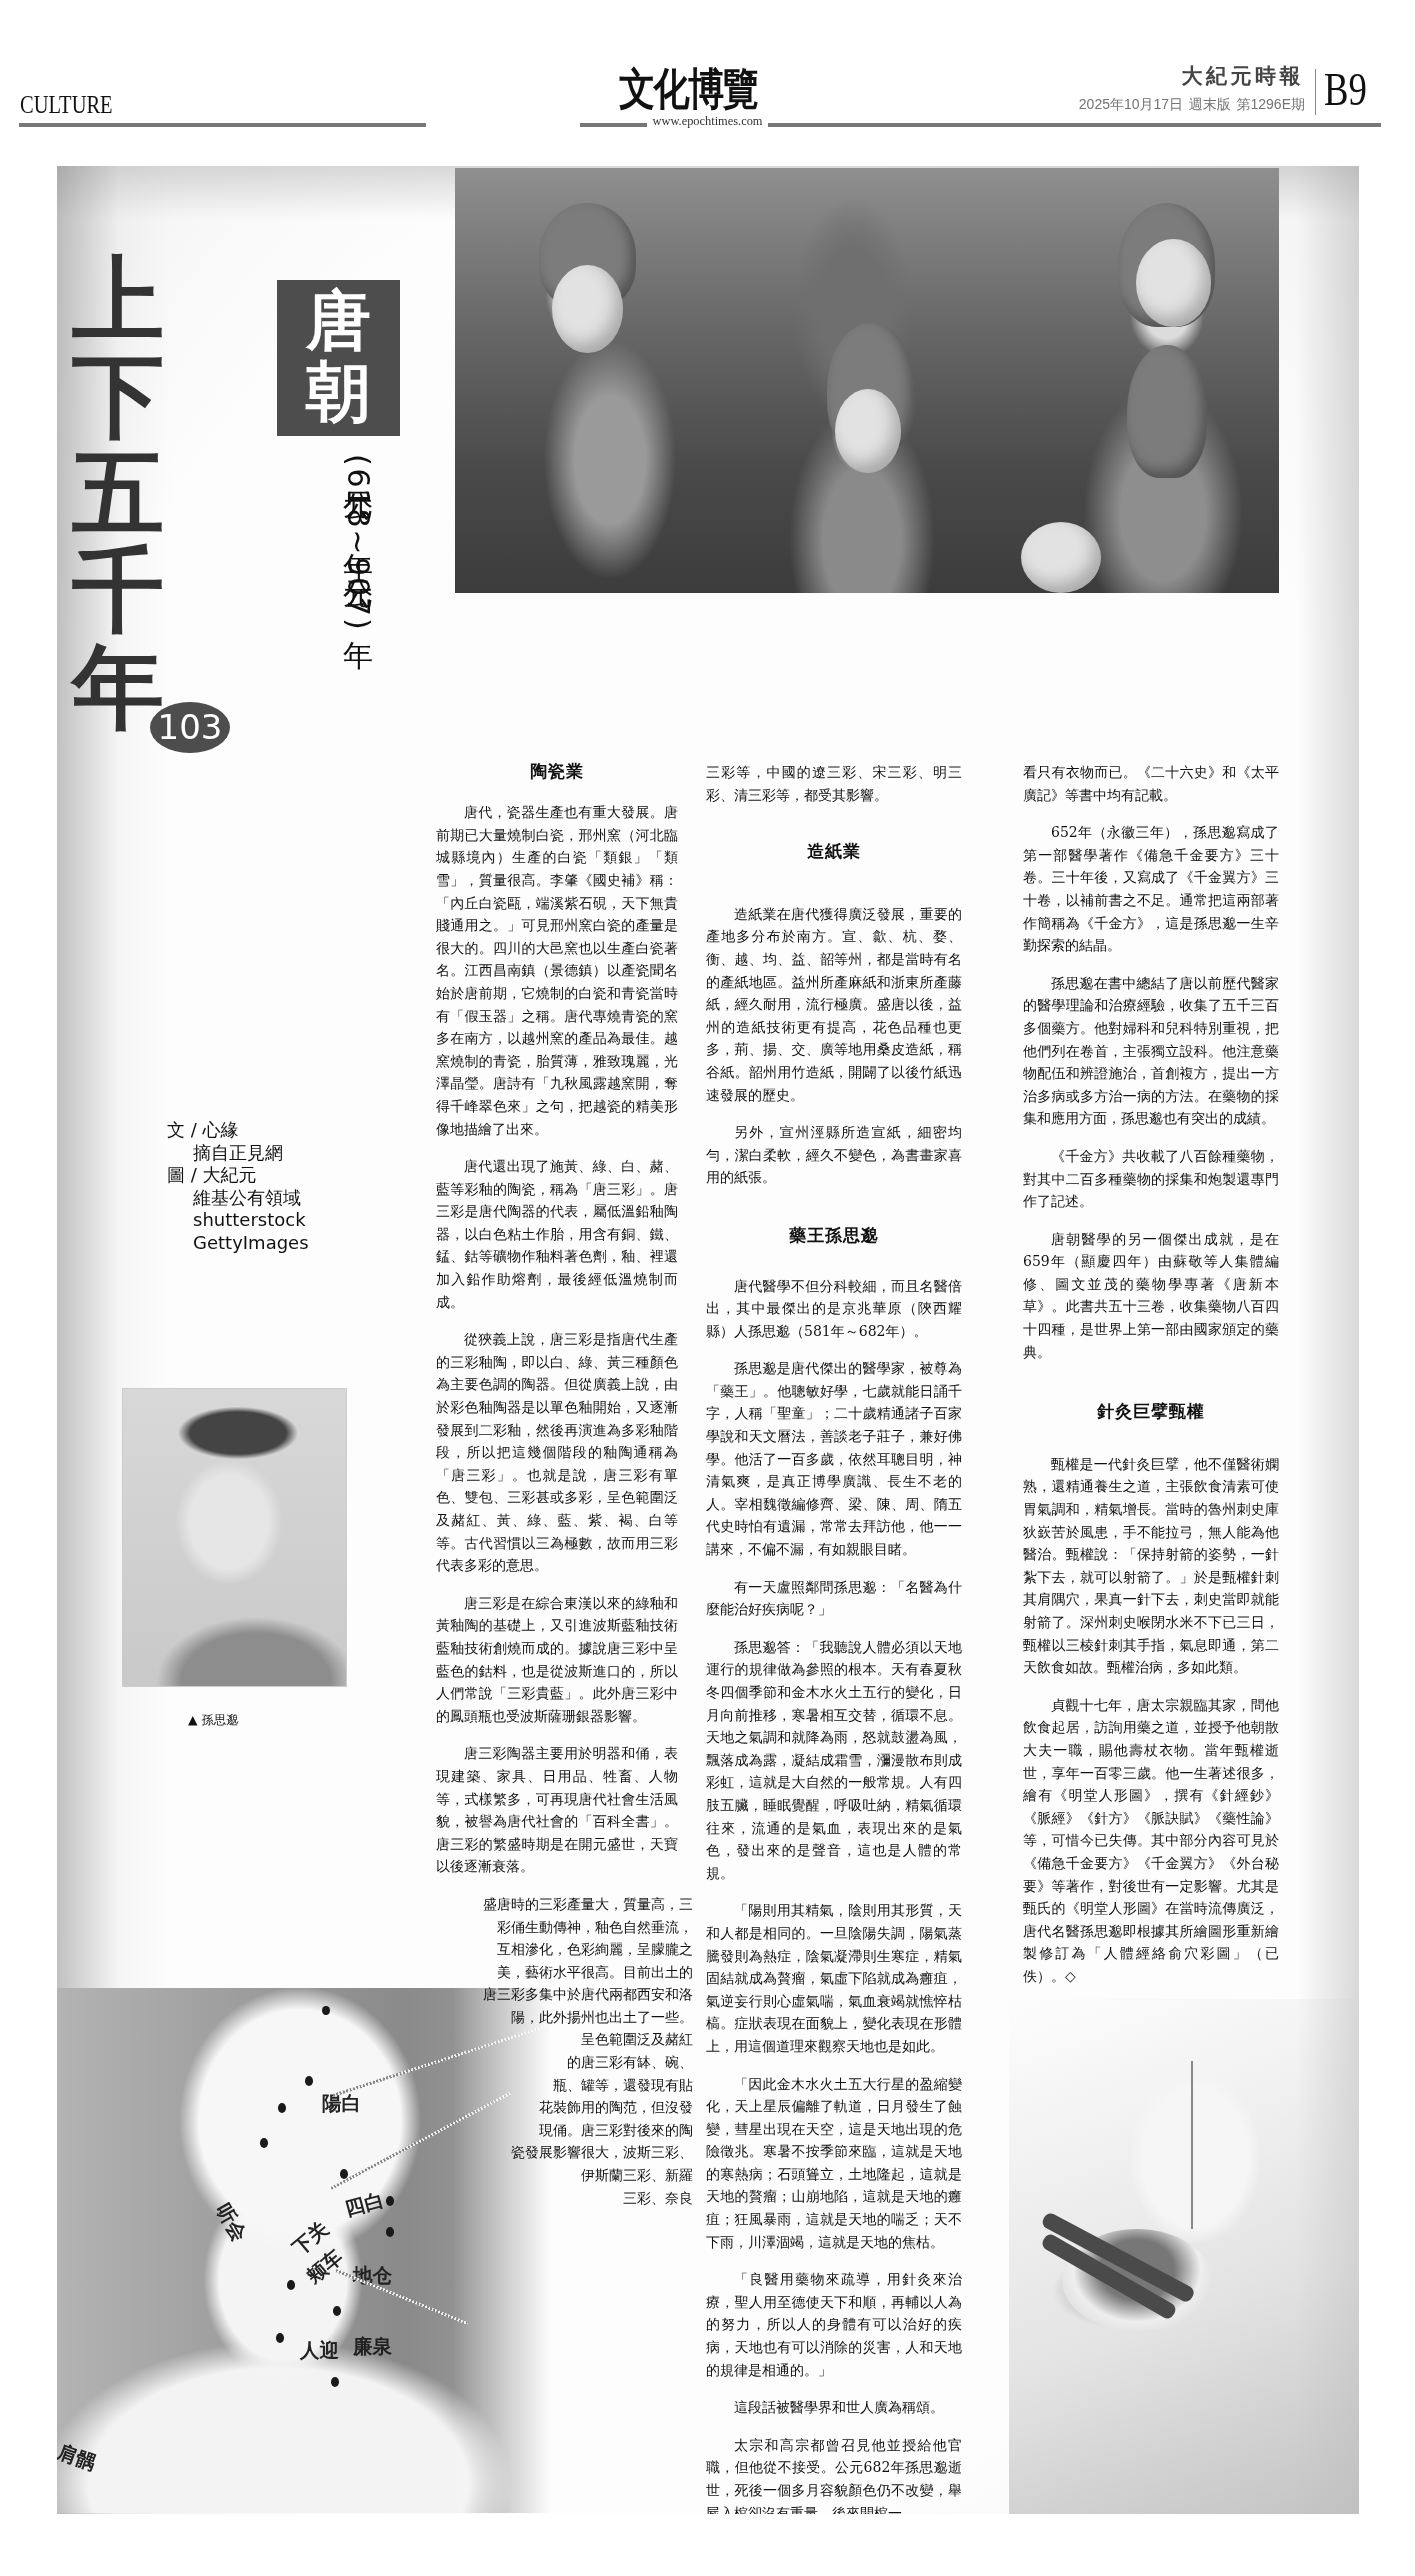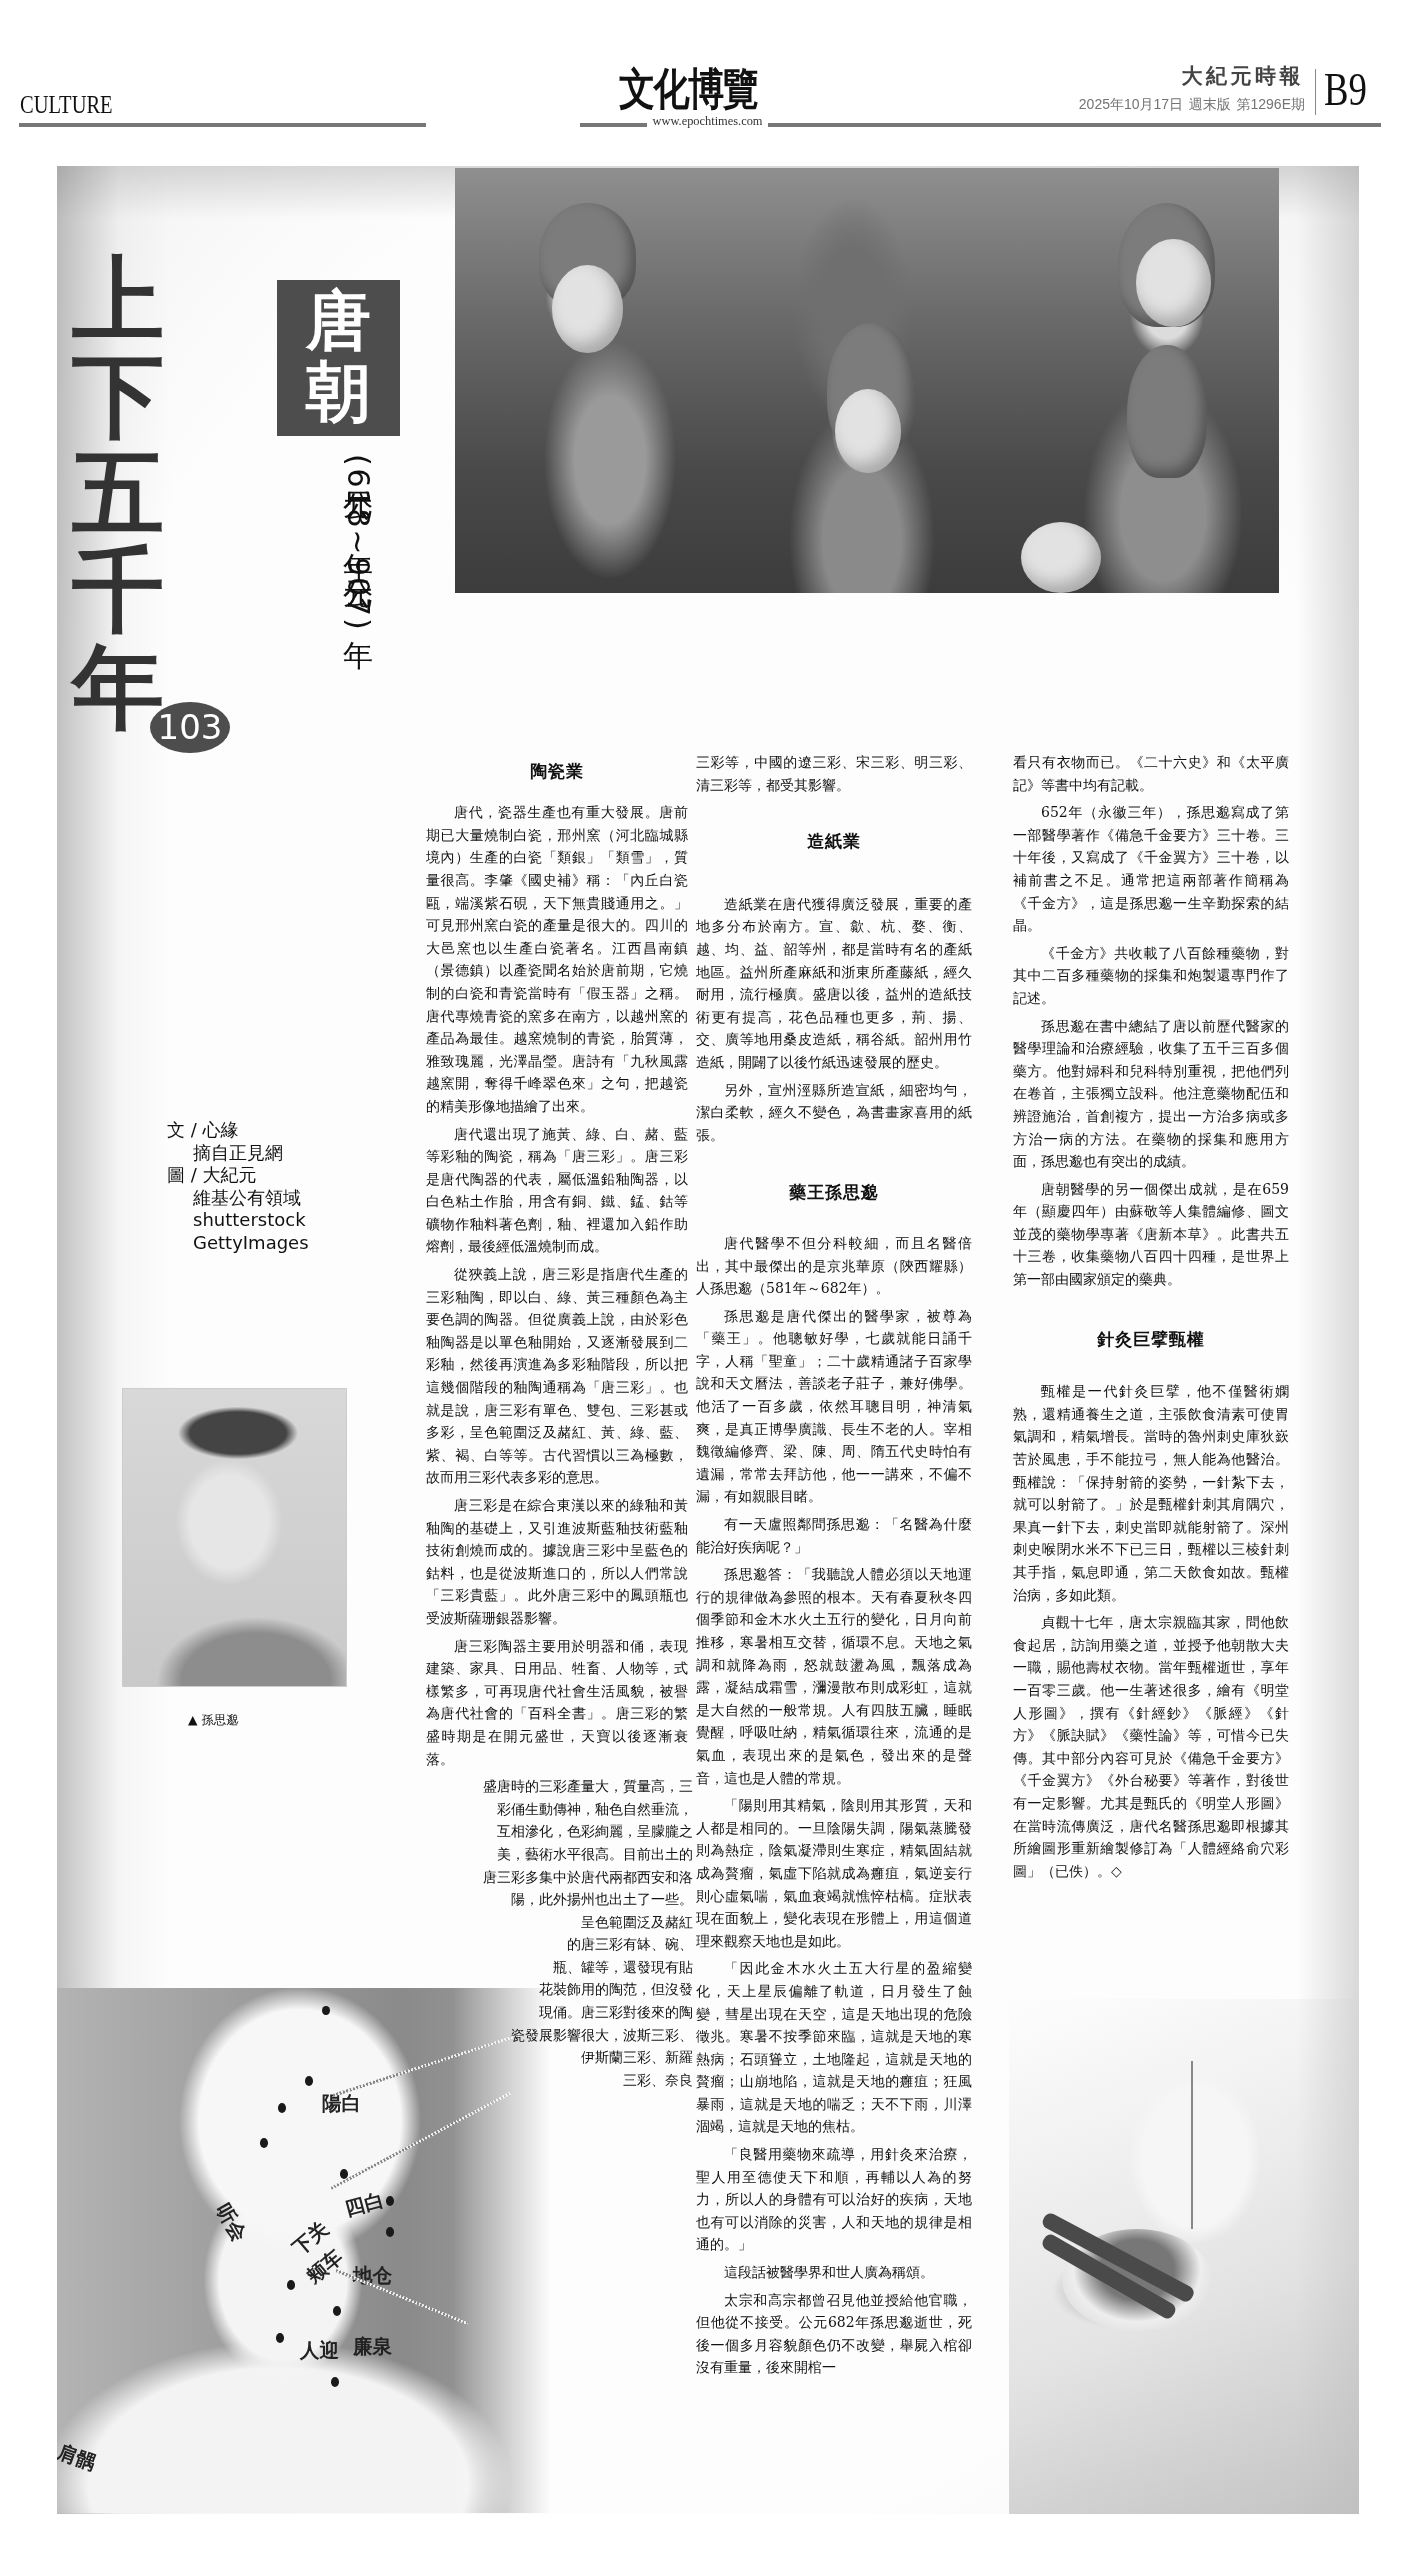--- a/index.html
+++ b/index.html
@@ -96,21 +96,21 @@
       linear-gradient(160deg, rgba(255,255,255,0) 0%, rgba(210,210,210,0.6) 60%, rgba(190,190,190,0.9) 100%); }
   .herbs .bowl { position:absolute; left:53px; top:230px; width:150px; height:102px; border-radius:50%;
     background:radial-gradient(ellipse at 50% 40%, #777 35%, #eee 60%, #cfcfcf 100%); }
   .herbs .stick { position:absolute; left:35px; top:211px; width:168px; height:16px; background:#4a4a4a; border-radius:7px; transform:rotate(28deg); transform-origin:left center; }
   .herbs .stick2 { top:232px; left:35px; width:150px; transform:rotate(30deg); }
   .herbs .string { position:absolute; left:182px; top:62px; width:1.8px; height:168px; background:#888; }
 
   
   .col { position:absolute; font-family:"DejaVu Serif","Liberation Serif",serif; font-size:14px;
     line-height:22.6px; color:#111; text-align:justify; }
-  .col p { margin:5px; text-indent:2em; }
+  .col p { margin:15px; text-indent:2em; }
   .col p.noind { text-indent:0; }
   .col h2 { margin:0; text-align:center; font-family:"DejaVu Sans",sans-serif; font-weight:bold;
     font-size:17px; letter-spacing:0.9px; color:#111; }
   .c1 { left:364px; top:594px; width:272px; }
   .c2 { left:634px; top:580px; width:286px; }
   .c3 { left:951px; top:580px; width:286px; }
   .c1 h2 { margin:0 0 18.6px; }
   .shape-lines .l { display:block; text-indent:0; text-align:right; }
 </style>
 </head>
@@ -240,22 +240,22 @@
     <p>「陽則用其精氣，陰則用其形質，天和人都是相同的。一旦陰陽失調，陽氣蒸騰發則為熱症，陰氣凝滯則生寒症，精氣固結就成為贅瘤，氣虛下陷就成為癰疽，氣逆妄行則心虛氣喘，氣血衰竭就憔悴枯槁。症狀表現在面貌上，變化表現在形體上，用這個道理來觀察天地也是如此。</p>
     <p>「因此金木水火土五大行星的盈縮變化，天上星辰偏離了軌道，日月發生了蝕變，彗星出現在天空，這是天地出現的危險徵兆。寒暑不按季節來臨，這就是天地的寒熱病；石頭聳立，土地隆起，這就是天地的贅瘤；山崩地陷，這就是天地的癰疽；狂風暴雨，這就是天地的喘乏；天不下雨，川澤涸竭，這就是天地的焦枯。</p>
     <p>「良醫用藥物來疏導，用針灸來治療，聖人用至德使天下和順，再輔以人為的努力，所以人的身體有可以治好的疾病，天地也有可以消除的災害，人和天地的規律是相通的。」</p>
     <p>這段話被醫學界和世人廣為稱頌。</p>
     <p>太宗和高宗都曾召見他並授給他官職，但他從不接受。公元682年孫思邈逝世，死後一個多月容貌顏色仍不改變，舉屍入棺卻沒有重量，後來開棺一</p>
   </div>
 
   <div class="col c3">
     <p class="noind">看只有衣物而已。《二十六史》和《太平廣記》等書中均有記載。</p>
     <p>652年（永徽三年），孫思邈寫成了第一部醫學著作《備急千金要方》三十卷。三十年後，又寫成了《千金翼方》三十卷，以補前書之不足。通常把這兩部著作簡稱為《千金方》，這是孫思邈一生辛勤探索的結晶。</p>
+    <p>孫思邈在書中總結了唐以前歷代醫家的醫學理論和治療經驗，收集了五千三百多個藥方。他對婦科和兒科特別重視，把他們列在卷首，主張獨立設科。他注意藥物配伍和辨證施治，首創複方，提出一方治多病或多方治一病的方法。在藥物的採集和應用方面，孫思邈也有突出的成績。</p>
     <p>《千金方》共收載了八百餘種藥物，對其中二百多種藥物的採集和炮製還專門作了記述。</p>
-    <p>孫思邈在書中總結了唐以前歷代醫家的醫學理論和治療經驗，收集了五千三百多個藥方。他對婦科和兒科特別重視，把他們列在卷首，主張獨立設科。他注意藥物配伍和辨證施治，首創複方，提出一方治多病或多方治一病的方法。在藥物的採集和應用方面，孫思邈也有突出的成績。</p>
     <p>唐朝醫學的另一個傑出成就，是在659年（顯慶四年）由蘇敬等人集體編修、圖文並茂的藥物學專著《唐新本草》。此書共五十三卷，收集藥物八百四十四種，是世界上第一部由國家頒定的藥典。</p>
     <h2 style="margin:37px 0 30px">針灸巨擘甄權</h2>
     <p>甄權是一代針灸巨擘，他不僅醫術嫻熟，還精通養生之道，主張飲食清素可使胃氣調和，精氣增長。當時的魯州刺史庫狄嶔苦於風患，手不能拉弓，無人能為他醫治。甄權說：「保持射箭的姿勢，一針紮下去，就可以射箭了。」於是甄權針刺其肩隅穴，果真一針下去，刺史當即就能射箭了。深州刺史喉閉水米不下已三日，甄權以三棱針刺其手指，氣息即通，第二天飲食如故。甄權治病，多如此類。</p>
     <p>貞觀十七年，唐太宗親臨其家，問他飲食起居，訪詢用藥之道，並授予他朝散大夫一職，賜他壽杖衣物。當年甄權逝世，享年一百零三歲。他一生著述很多，繪有《明堂人形圖》，撰有《針經鈔》《脈經》《針方》《脈訣賦》《藥性論》等，可惜今已失傳。其中部分內容可見於《備急千金要方》《千金翼方》《外台秘要》等著作，對後世有一定影響。尤其是甄氏的《明堂人形圖》在當時流傳廣泛，唐代名醫孫思邈即根據其所繪圖形重新繪製修訂為「人體經絡俞穴彩圖」（已佚）。◇</p>
   </div>
 
 </div>
 
 
 </body></html>

